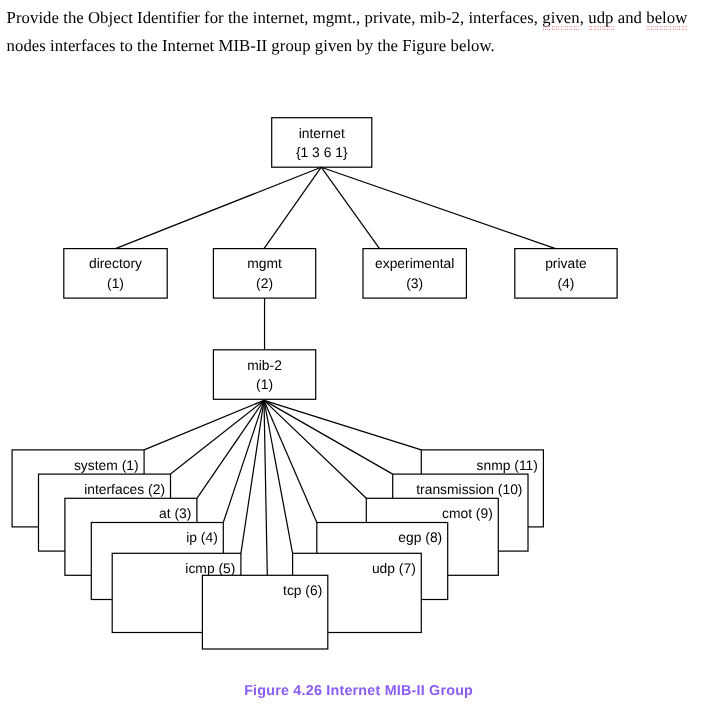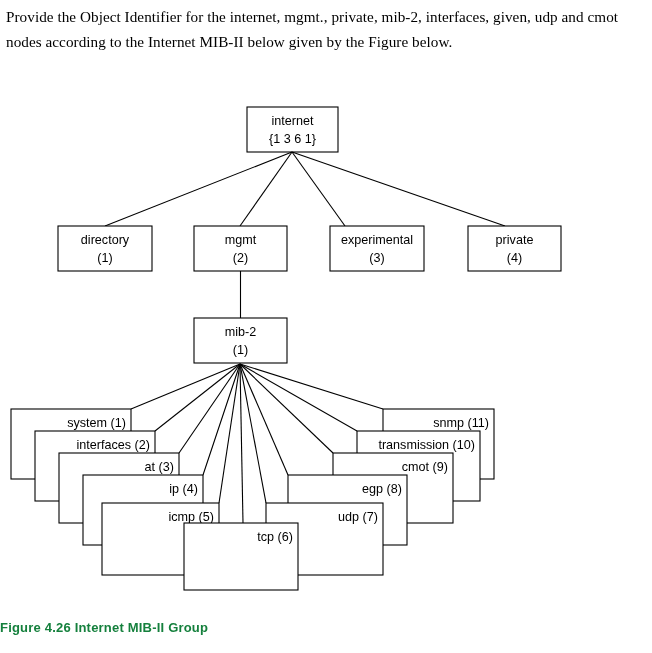--- a/index.html
+++ b/index.html
@@ -30,41 +30,42 @@
     padding-bottom:2px;
   }
   #figure{
     position:absolute;
     left:0; top:90px;
     width:520px;height:520px;
   }
   #caption{
     position:absolute;
     left:0; top:620px; width:652px;
+    text-align:center;
     font-family:"Liberation Sans", sans-serif;
     font-weight:bold;
     font-size:13px;
-    color:#15803d;
+    color:#8b5cf6;
     letter-spacing:0.2px;
   }
   svg{display:block;}
   .bx{fill:#ffffff;stroke:#000000;stroke-width:1.1;}
   .ln{stroke:#000000;stroke-width:1.1;fill:none;}
   .tx{
     font-family:"Liberation Sans", sans-serif;
     font-size:12.6px;
     fill:#000000;
   }
   .tx-c{text-anchor:middle;}
   .tx-r{text-anchor:end;}
 </style>
 </head>
 <body>
 
-<div id="prompt"><span>Provide the Object Identifier for the internet, mgmt., private, mib-2, interfaces, </span><span class="sq">given</span><span>,</span> <span class="sq">udp</span><span> and </span><span class="sq">cmot</span><span> nodes according to the Internet MIB-II below given by the Figure below.</span></div>
+<div id="prompt"><span>Provide the Object Identifier for the internet, mgmt., private, mib-2, interfaces, </span><span class="sq">given</span><span>,</span> <span class="sq">udp</span><span> and </span><span class="sq">below</span><span> nodes interfaces to the Internet MIB-II group given by the Figure below.</span></div>
 
 <div id="figure">
 <svg width="652" height="520" viewBox="0 0 652 520" xmlns="http://www.w3.org/2000/svg">
 
   <g>
     <rect class="bx" x="247" y="17" width="91" height="45"></rect>
     <text class="tx tx-c" x="292.5" y="35">internet</text>
     <text class="tx tx-c" x="292.5" y="53">{1 3 6 1}</text>
   </g>
 

